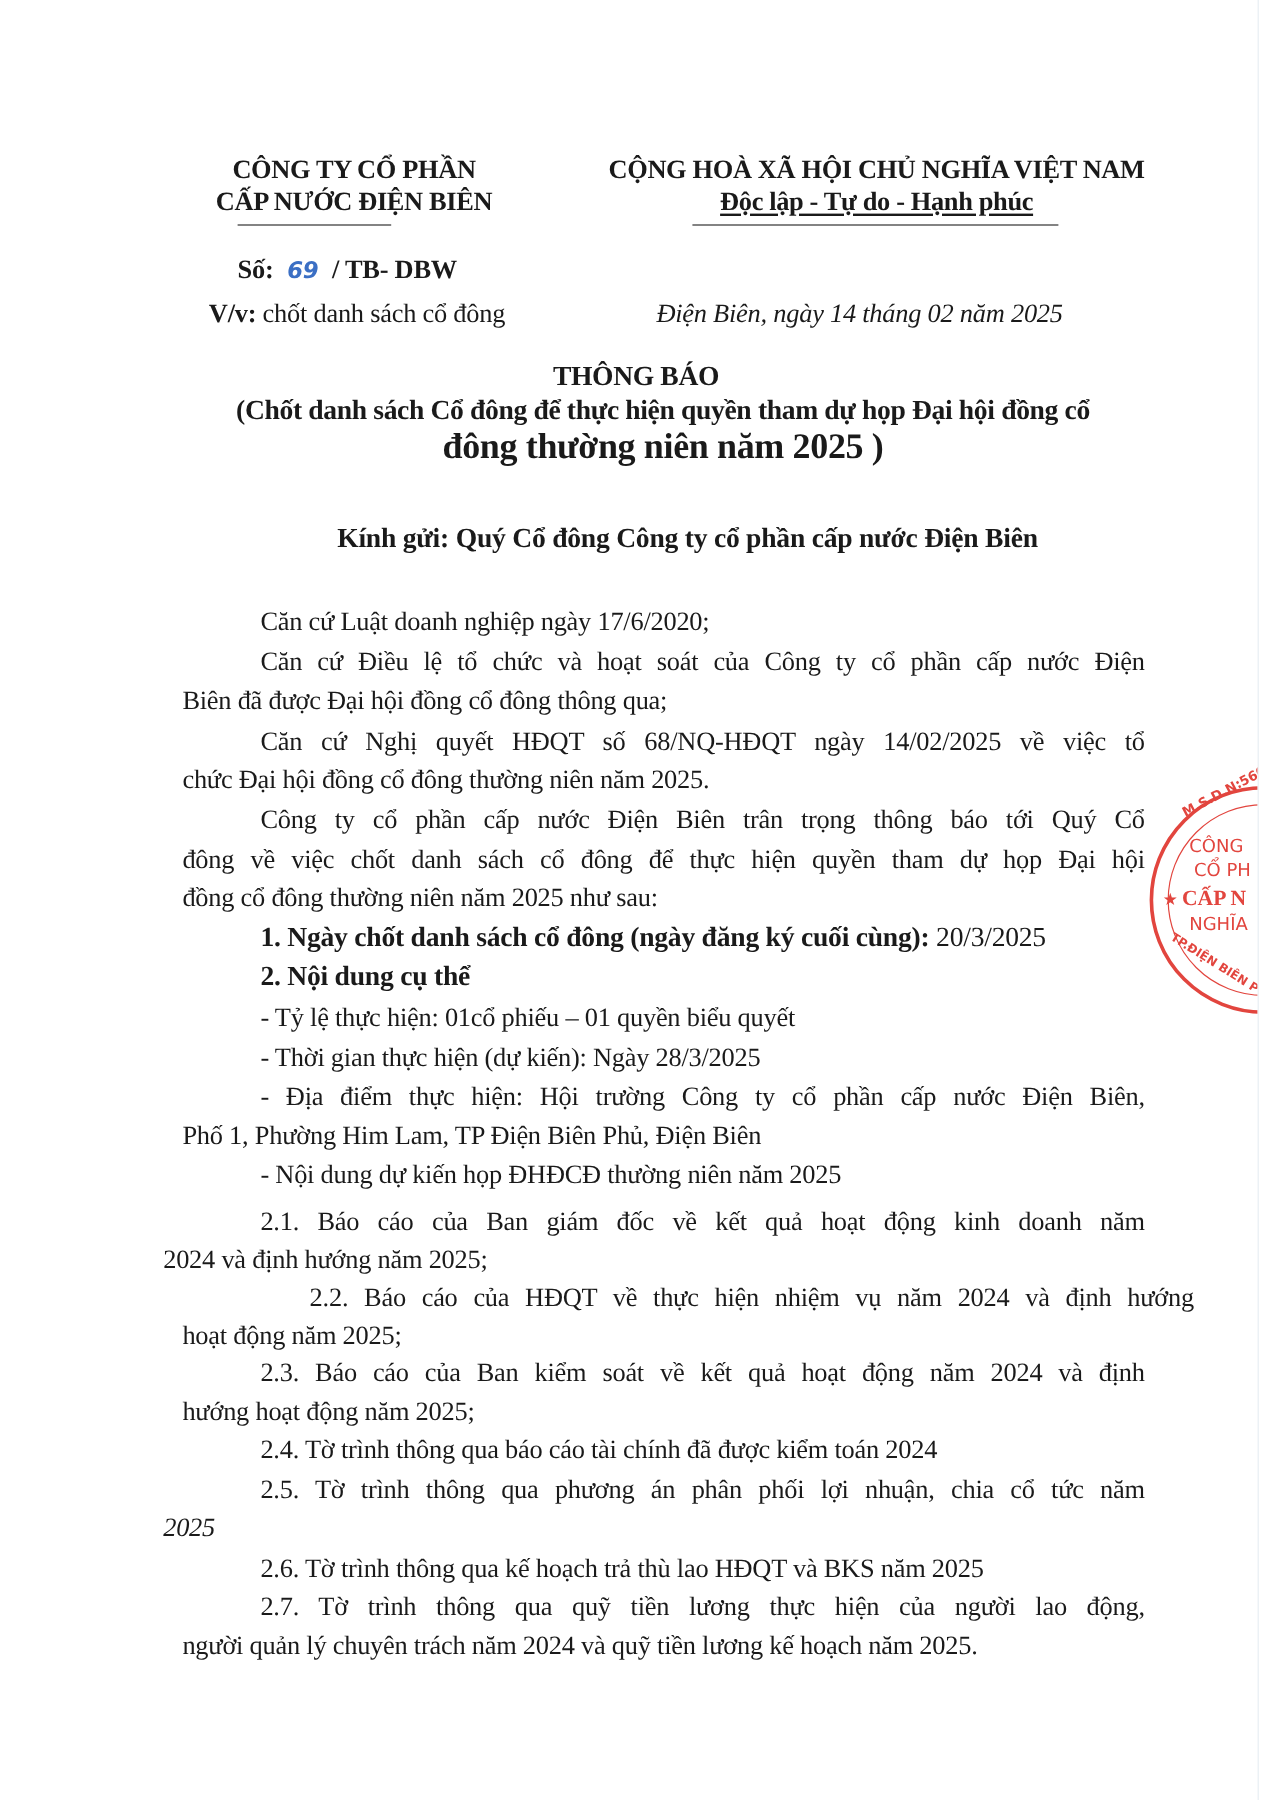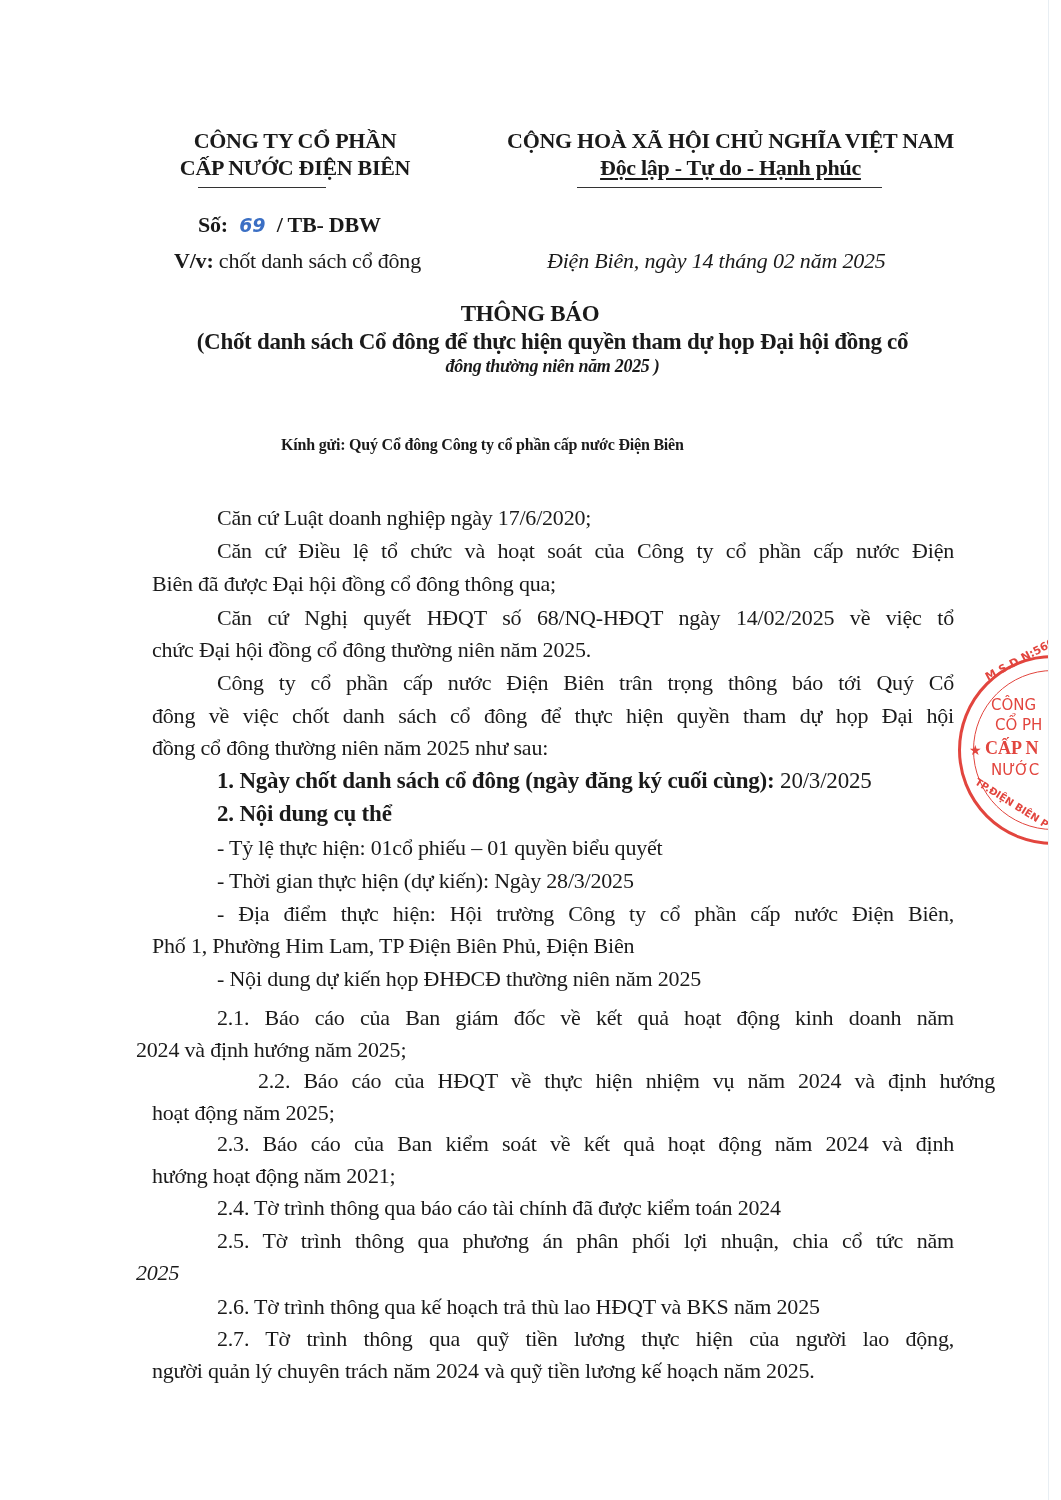--- a/index.html
+++ b/index.html
@@ -37,23 +37,23 @@
   <span>/ TB- DBW</span>
 </div>
 
 <div class="abs txt" style="left:174px; top:248px;">
   <span class="b">V/v:</span><span id="subj"> chốt danh sách cổ đông</span>
 </div>
 <div class="abs txt i" style="left:547px; top:248px;">Điện Biên, ngày 14 tháng 02 năm 2025</div>
 
 <div class="abs hdr" style="left:0; top:301px; width:1060px; font-size:23px;">THÔNG BÁO</div>
 <div class="abs hdr" style="left:150px; top:329px; width:805px; font-size:23px;">(Chốt danh sách Cổ đông để thực hiện quyền tham dự họp Đại hội đồng cổ</div>
-<div class="abs hdr" style="left:150px; top:356px; width:805px; font-size:18px;font-style:italic;">đông thường niên năm 2025 )</div>
+<div class="abs hdr" style="left:150px; top:356px; width:805px; font-size:30px;">đông thường niên năm 2025 )</div>
 
-<div class="abs txt b" style="left:281px; top:436px; font-size:16px;">Kính gửi: Quý Cổ đông Công ty cổ phần cấp nước Điện Biên</div>
+<div class="abs txt b" style="left:281px; top:436px; font-size:23px;">Kính gửi: Quý Cổ đông Công ty cổ phần cấp nước Điện Biên</div>
 
 <div class="abs txt" style="left:217px; top:505px;">Căn cứ Luật doanh nghiệp ngày 17/6/2020;</div>
 
 <div class="abs txt just" style="left:217px; top:538px; width:737px;">Căn cứ Điều lệ tổ chức và hoạt soát của Công ty cổ phần cấp nước Điện</div>
 <div class="abs txt" style="left:152px; top:571px;">Biên đã được Đại hội đồng cổ đông thông qua;</div>
 
 <div class="abs txt just" style="left:217px; top:605px; width:737px;">Căn cứ Nghị quyết HĐQT số 68/NQ-HĐQT ngày 14/02/2025 về việc tổ</div>
 <div class="abs txt" style="left:152px; top:637px;">chức Đại hội đồng cổ đông thường niên năm 2025.</div>
 
 <div class="abs txt just" style="left:217px; top:670px; width:737px;">Công ty cổ phần cấp nước Điện Biên trân trọng thông báo tới Quý Cổ</div>
@@ -72,35 +72,35 @@
 <div class="abs txt" style="left:152px; top:933px;">Phố 1, Phường Him Lam, TP Điện Biên Phủ, Điện Biên</div>
 <div class="abs txt" style="left:217px; top:966px;">- Nội dung dự kiến họp ĐHĐCĐ thường niên năm 2025</div>
 
 <div class="abs txt just" style="left:217px; top:1005px; width:737px;">2.1. Báo cáo của Ban giám đốc về kết quả hoạt động kinh doanh năm</div>
 <div class="abs txt" style="left:136px; top:1037px;">2024 và định hướng năm 2025;</div>
 
 <div class="abs txt just" style="left:217px; top:1068px; width:737px;margin-left:41px;">2.2. Báo cáo của HĐQT về thực hiện nhiệm vụ năm 2024 và định hướng</div>
 <div class="abs txt" style="left:152px; top:1100px;">hoạt động năm 2025;</div>
 
 <div class="abs txt just" style="left:217px; top:1131px; width:737px;">2.3. Báo cáo của Ban kiểm soát về kết quả hoạt động năm 2024 và định</div>
-<div class="abs txt" style="left:152px; top:1163px;">hướng hoạt động năm 2021;</div>
+<div class="abs txt" style="left:152px; top:1163px;">hướng hoạt động năm 2025;</div>
 
 <div class="abs txt" style="left:217px; top:1195px;">2.4. Tờ trình thông qua báo cáo tài chính đã được kiểm toán 2024</div>
 
 <div class="abs txt just" style="left:217px; top:1228px; width:737px;">2.5. Tờ trình thông qua phương án phân phối lợi nhuận, chia cổ tức năm</div>
 <div class="abs txt" style="left:136px; top:1260px;font-style:italic;">2025</div>
 
 <div class="abs txt" style="left:217px; top:1294px;">2.6. Tờ trình thông qua kế hoạch trả thù lao HĐQT và BKS năm 2025</div>
 
 <div class="abs txt just" style="left:217px; top:1326px; width:737px;">2.7. Tờ trình thông qua quỹ tiền lương thực hiện của người lao động,</div>
 <div class="abs txt" style="left:152px; top:1358px;">người quản lý chuyên trách năm 2024 và quỹ tiền lương kế hoạch năm 2025.</div>
 
 <div class="stamp">
   <div class="stamp-inner"></div>
   <div class="stamp-text" style="left:22px; top:14px; font-size:11px; transform: rotate(-28deg); transform-origin:left top;">M.S.D.N:560010</div>
   <div class="stamp-text" style="left:8px; top:84px; font-size:14px;">★</div>
   <div class="stamp-text" style="left:18px; top:118px; font-size:10px; transform: rotate(32deg); transform-origin:left top;">TP.ĐIỆN BIÊN P</div>
   <div class="stamp-text" style="left:30px; top:38px; font-size:15px; font-weight:normal;">CÔNG</div>
   <div class="stamp-text" style="left:34px; top:58px; font-size:15px; font-weight:normal;">CỔ PH</div>
   <div class="stamp-text" style="left:24px; top:80px; font-size:18px; font-family:'Liberation Serif', serif;">CẤP N</div>
-  <div class="stamp-text" style="left:30px; top:103px; font-size:15px; font-weight:normal;">NƯỚC</div>
+  <div class="stamp-text" style="left:30px; top:103px; font-size:15px; font-weight:normal;">NGHĨA</div>
 </div>
 <div class="rightedge"></div>
 
 </body></html>

